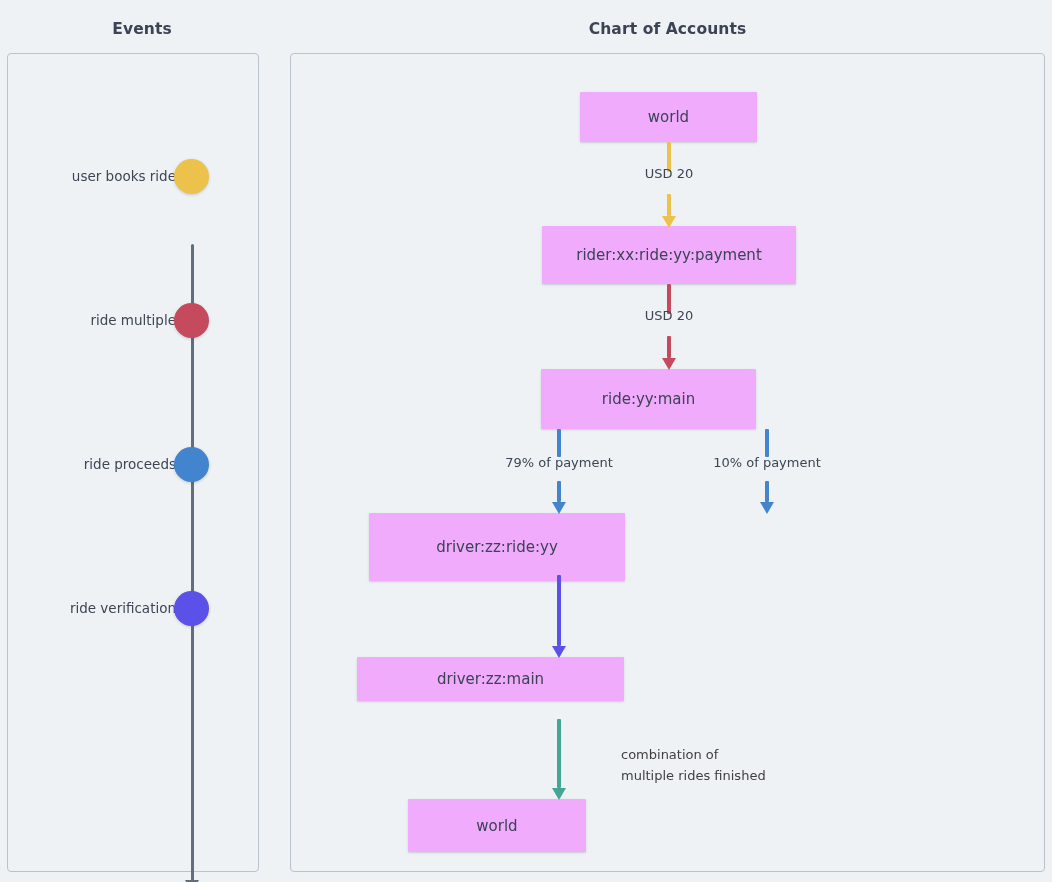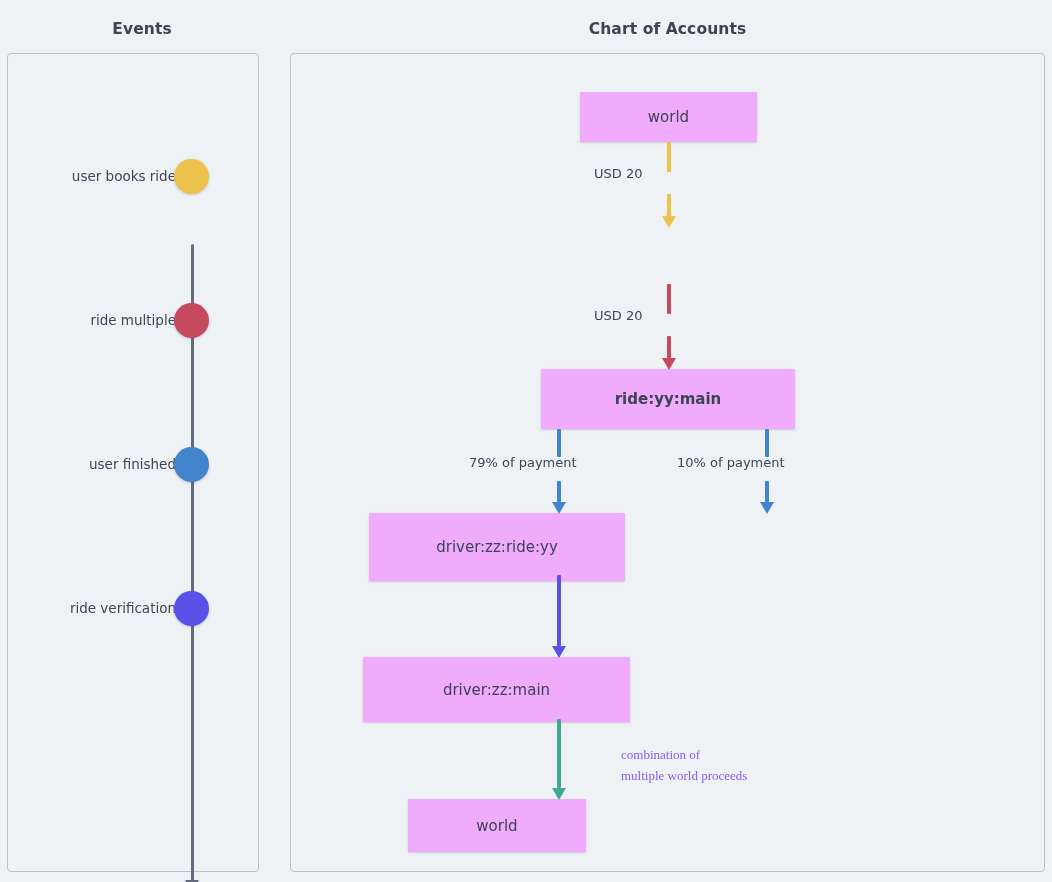--- a/index.html
+++ b/index.html
@@ -120,28 +120,28 @@
     width: 0; height: 0;
     border-left: 7px solid transparent;
     border-right: 7px solid transparent;
   }
 
   .edge-label {
     position: absolute;
     font-size: 13px;
     color: #3d4554;
     white-space: nowrap;
+    text-align: center;
   }
   .edge-note {
     position: absolute;
     font-size: 13px;
-    color: #8b5cf6;
+    color: #404040;
     line-height: 21px;
     white-space: nowrap;
-    font-family: Liberation Serif, serif;
   }
 </style>
 </head>
 <body>
 
 <div id="events-title" class="panel-title">Events</div>
 
 <div id="events-panel" class="panel">
   <div id="timeline-line" style="background: rgb(98, 109, 125);"></div>
   <div id="timeline-arrow" style="border-top-color: rgb(98, 109, 125);"></div>
@@ -150,44 +150,45 @@
     <span class="event-label">user books ride</span>
     <span class="event-node" style="background: rgb(237, 194, 76);"></span>
   </div>
 
   <div class="event-row" style="top:249px;">
     <span class="event-label">ride multiple</span>
     <span class="event-node" style="background: rgb(198, 74, 94);"></span>
   </div>
 
   <div class="event-row" style="top:393px;">
-    <span class="event-label">user finished</span>
+    <span class="event-label">ride proceeds</span>
     <span class="event-node" style="background: rgb(66, 133, 206);"></span>
   </div>
 
   <div class="event-row" style="top:537px;">
     <span class="event-label">ride verification</span>
     <span class="event-node" style="background: rgb(91, 80, 232);"></span>
   </div>
 
 </div>
 
 <div id="accounts-title" class="panel-title">Chart of Accounts</div>
 
 <div id="accounts-panel" class="panel">
 
   <div class="acct-box" style="left:289px; top:38px; width:177px; height:50px;">world</div>
 
-
-  <div class="acct-box" style="left:250px; top:315px; width:254px; height:60px;font-weight:bold;">ride:yy:main</div>
+  <div class="acct-box" style="left:251px; top:172px; width:254px; height:58px;">rider:xx:ride:yy:payment</div>
+
+  <div class="acct-box" style="left:250px; top:315px; width:215px; height:60px;">ride:yy:main</div>
 
   <div class="acct-box" style="left:78px; top:459px; width:256px; height:68px;">driver:zz:ride:yy</div>
 
 
-  <div class="acct-box" style="left:72px; top:603px; width:267px; height:65px;">driver:zz:main</div>
+  <div class="acct-box" style="left:66px; top:603px; width:267px; height:44px;">driver:zz:main</div>
 
   <div class="acct-box" style="left:117px; top:745px; width:178px; height:53px;">world</div>
 
   <div class="flow-arrow" style="left:363px; top:88px; width:30px; height:84px;">
     <span class="stem" style="top: 0px; height: 30px; background: rgb(237, 194, 76);"></span>
     <span class="stem" style="top: 52px; height: 22px; background: rgb(237, 194, 76);"></span>
     <span class="head" style="top: 74px; border-top: 12px solid rgb(237, 194, 76);"></span>
   </div>
   <div class="edge-label" style="left:303px; top:112px; width:150px;">USD 20</div>
 
@@ -217,16 +218,16 @@
     <span class="head" style="top: 71px; border-top: 12px solid rgb(91, 80, 232);"></span>
   </div>
 
   <div class="flow-arrow" style="left:253px; top:665px; width:30px; height:80px;">
     <span class="stem" style="top: 0px; height: 69px; background: rgb(68, 166, 149);"></span>
     <span class="head" style="top: 69px; border-top: 12px solid rgb(68, 166, 149);"></span>
   </div>
 
   <div class="edge-note" style="left:330px; top:690px;">
     <div>combination of</div>
-    <div>multiple world proceeds</div>
+    <div>multiple rides finished</div>
   </div>
 
 </div>
 
 </body></html>

